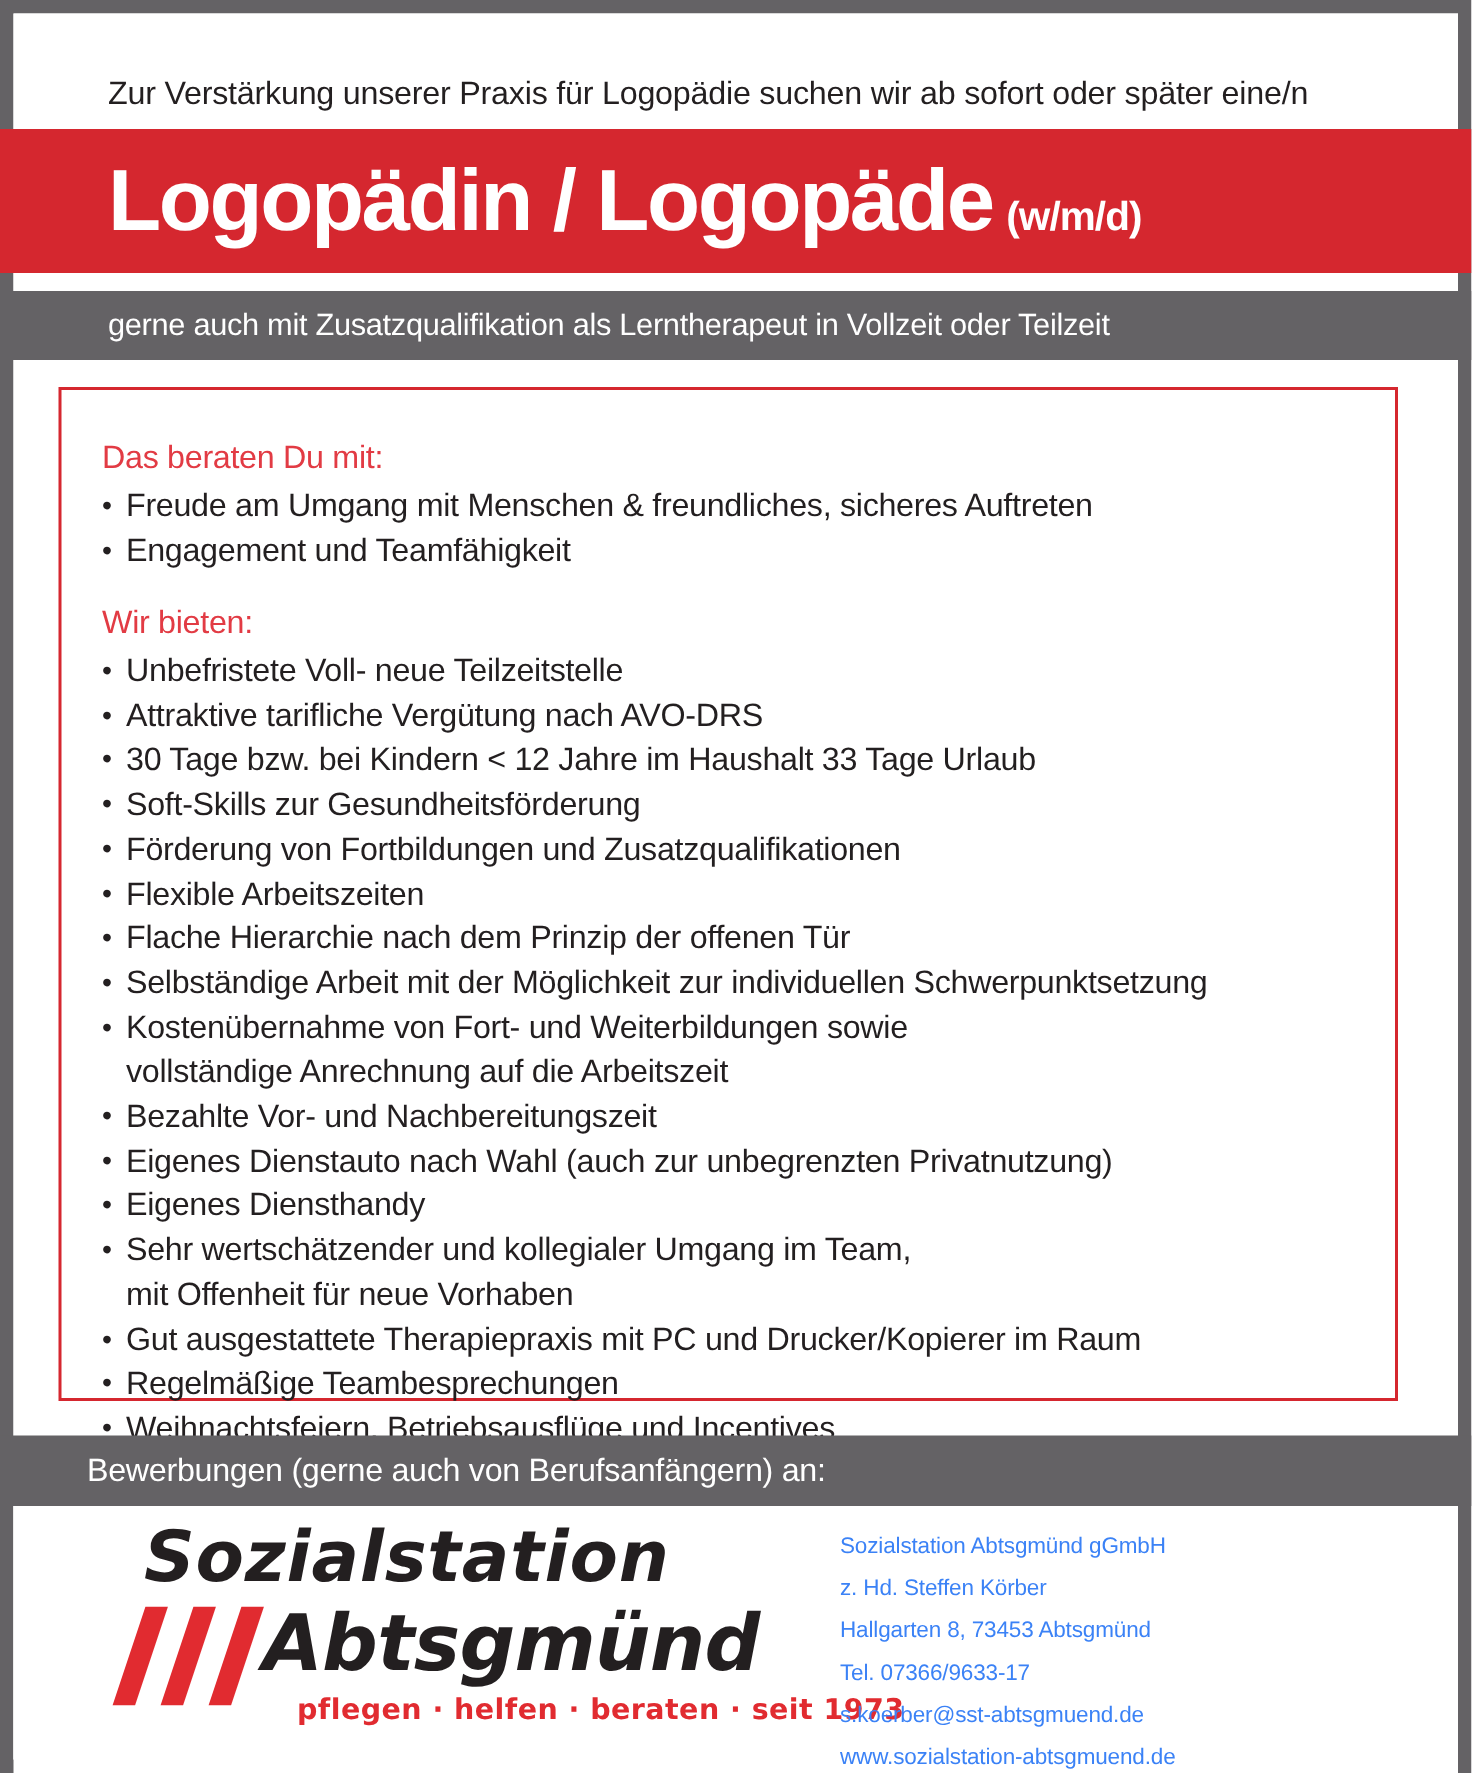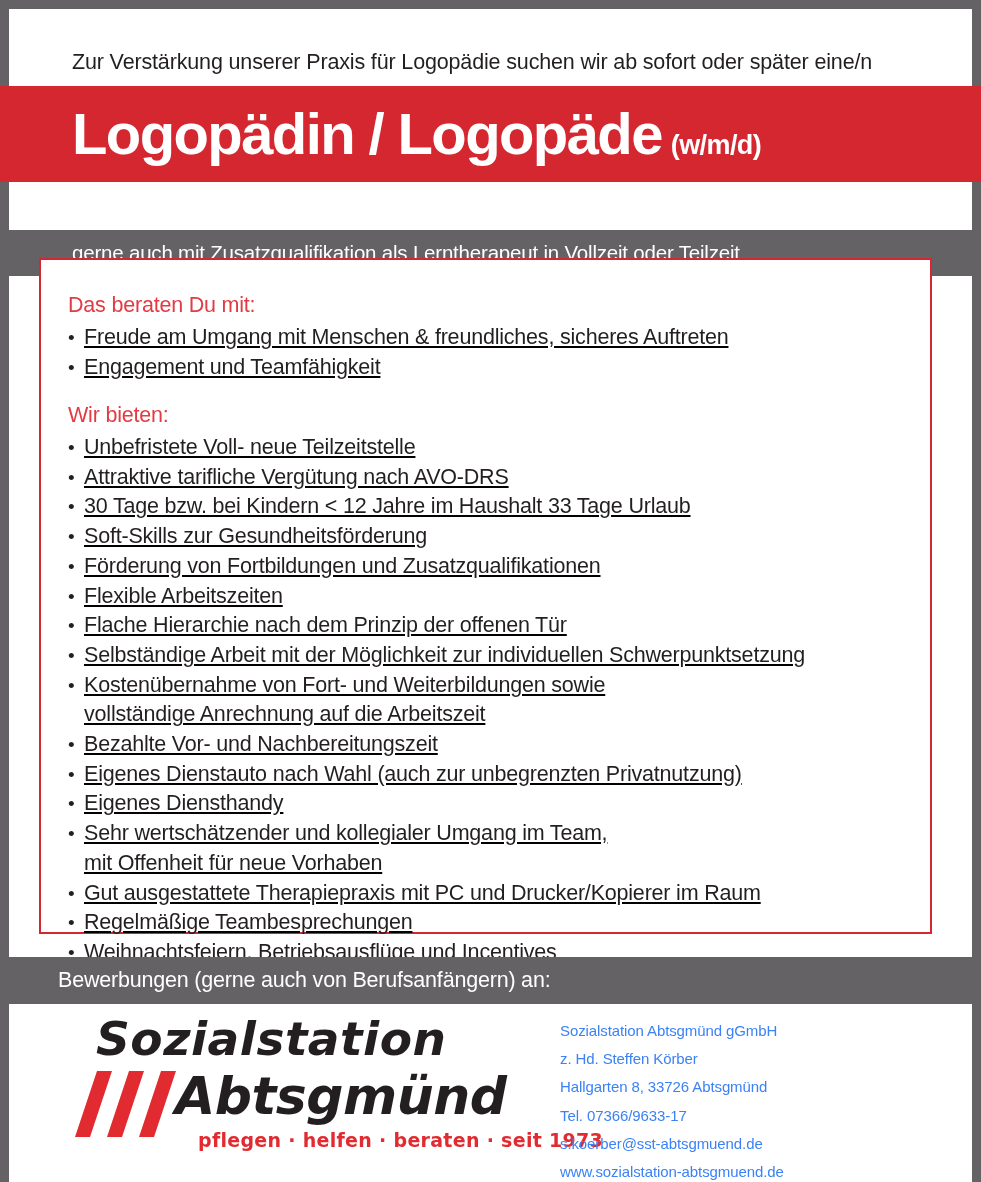--- a/index.html
+++ b/index.html
@@ -75,21 +75,20 @@
   
   .sub-bar {
     position: absolute;
     left: -9px;
     right: -9px;
     top: 185px;
     height: 46px;
     background: #646265;
     display: flex;
     align-items: center;
-    margin-top: 36px;
   }
   .sub-bar-text {
     margin-left: 72px;
     color: #ffffff;
     font-size: 20.5px;
     letter-spacing: -0.2px;
     white-space: nowrap;
   }
 
   
@@ -113,21 +112,20 @@
   }
   .sec-head.h1 { left: 27px; top: 33px; }
   .sec-head.h2 { left: 27px; top: 143px; }
 
   .bullets {
     position: absolute;
     left: 27px;
     margin: 0;
     padding: 0;
     list-style: none;
-    text-decoration: underline;
   }
   .bullets.b1 { top: 63px; }
   .bullets.b2 { top: 173px; }
 
   .bullets li {
     font-size: 21.5px;
     color: #231f20;
     letter-spacing: -0.2px;
     line-height: 29.7px;
     white-space: nowrap;
@@ -309,21 +307,21 @@
             </g>
           </svg>
         </div>
         <div class="logo-line2">Abtsgmünd</div>
         <div class="logo-tag">pflegen · helfen · beraten · seit 1973</div>
       </div>
 
       <div class="contact">
           <div>Sozialstation Abtsgmünd gGmbH</div>
           <div>z. Hd. Steffen Körber</div>
-          <div>Hallgarten 8, 33726 Abtsgmünd</div>
+          <div>Hallgarten 8, 73453 Abtsgmünd</div>
           <div>Tel. 07366/9633-17</div>
           <div>s.koerber@sst-abtsgmuend.de</div>
           <div>www.sozialstation-abtsgmuend.de</div>
         </div>
 
     </div>
 
   </div>
 </div>
 

